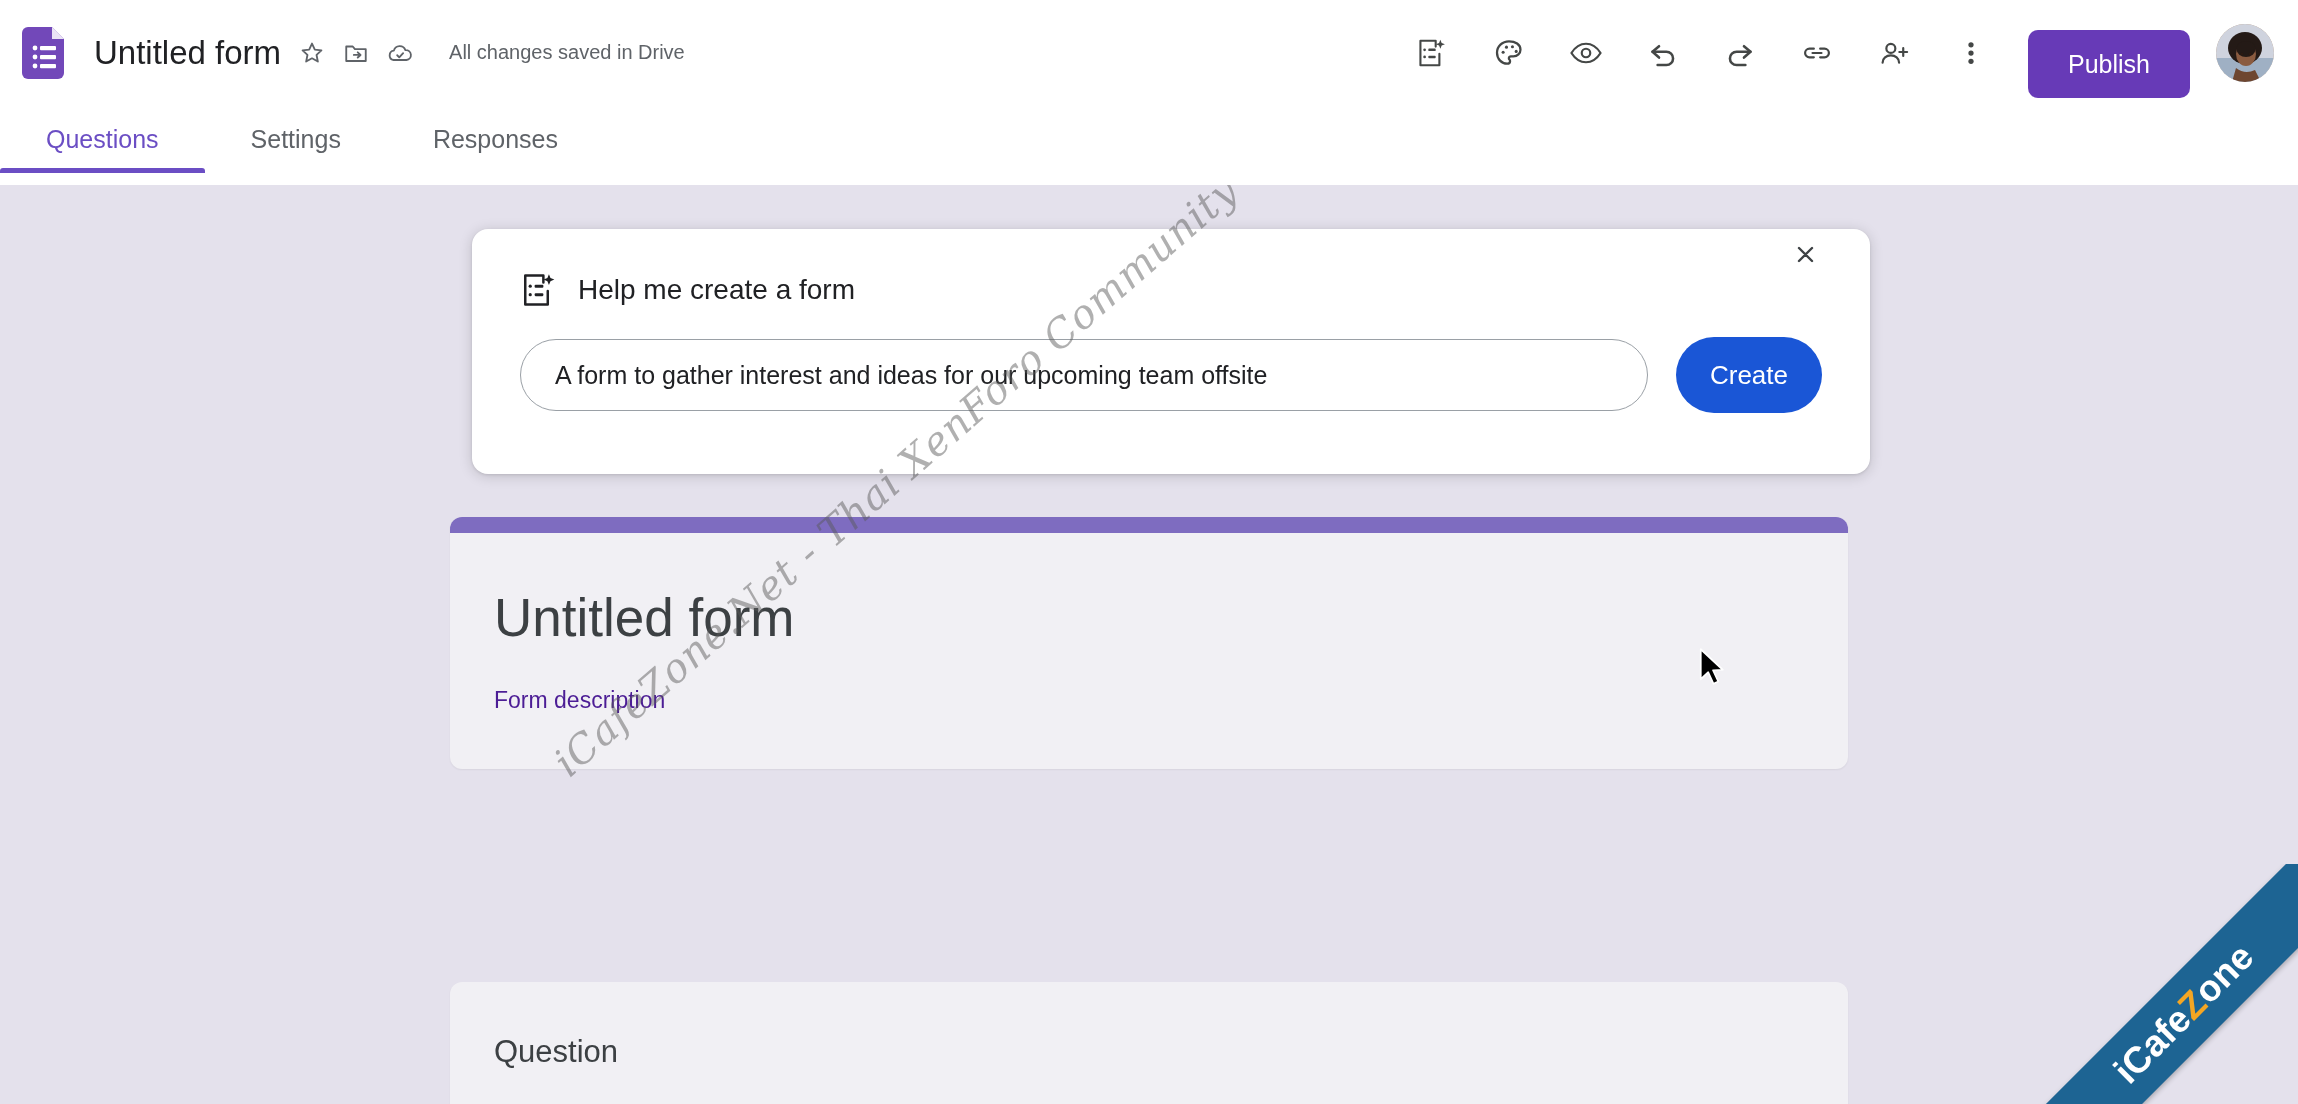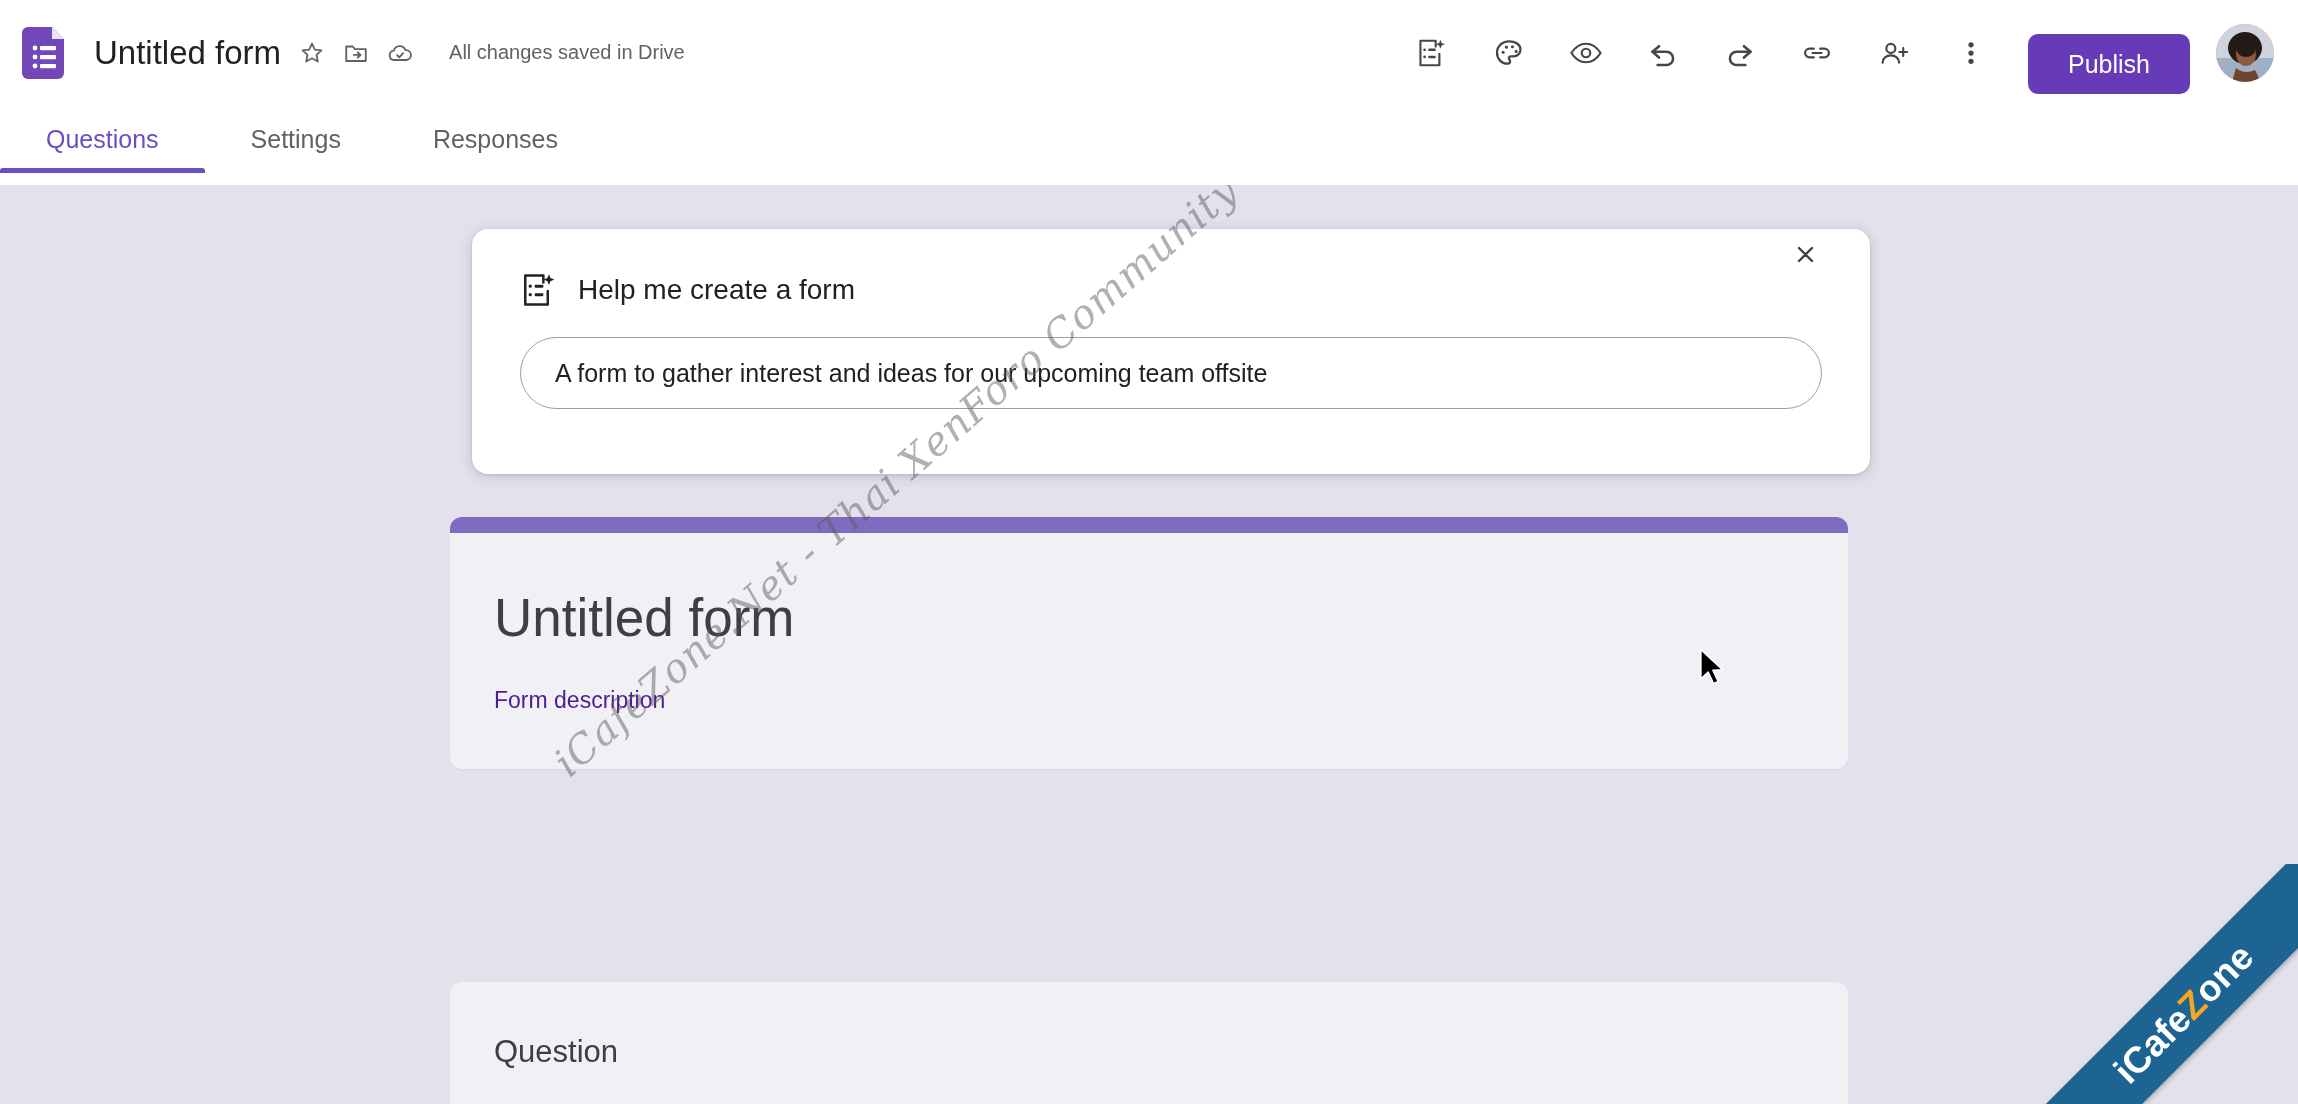--- a/index.html
+++ b/index.html
@@ -80,21 +80,21 @@
     width: 58px; height: 58px;
     border-radius: 50%;
     display: flex; align-items: center; justify-content: center;
     cursor: pointer;
     background: transparent;
     border: none;
   }
 
   .publish-btn {
     margin-left: 28px;
-    height: 60px;
+    height: 68px;
     padding: 0 40px;
     border-radius: 10px;
     background: #673ab7;
     color: #ffffff;
     font-size: 25px;
     font-family: "Liberation Sans", sans-serif;
     border: none;
     cursor: pointer;
     display: flex; align-items: center; justify-content: center;
     white-space: nowrap;
@@ -504,20 +504,21 @@
         <div class="ai-head-title">Help me create a form</div>
         <div class="ai-close">
           <svg class="ic" viewBox="0 0 24 24" width="27" height="27" fill="none" stroke="#3c4043" stroke-width="2.1" stroke-linecap="round">
             <path d="M6.2 6.2 L17.8 17.8 M17.8 6.2 L6.2 17.8"></path>
           </svg>
         </div>
       </div>
 
       <div class="ai-row">
         <input class="ai-input" type="text" value="A form to gather interest and ideas for our upcoming team offsite" style="">
+        <button class="create-btn">Create</button>
       </div>
     </div>
 
     <div class="form-card">
       <div class="form-card-accent"></div>
       <div class="form-card-body">
         <div class="form-title">Untitled form</div>
         <div class="form-desc">Form description</div>
       </div>
     </div>

